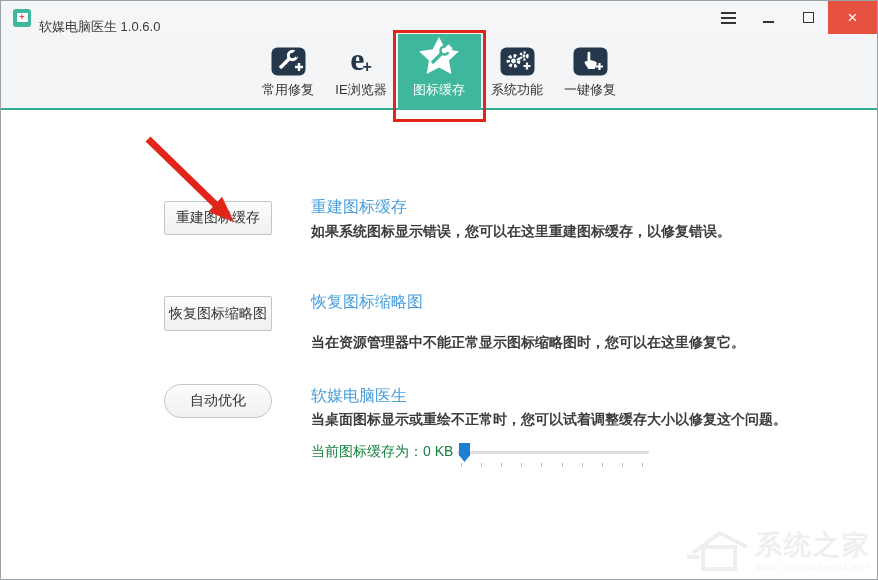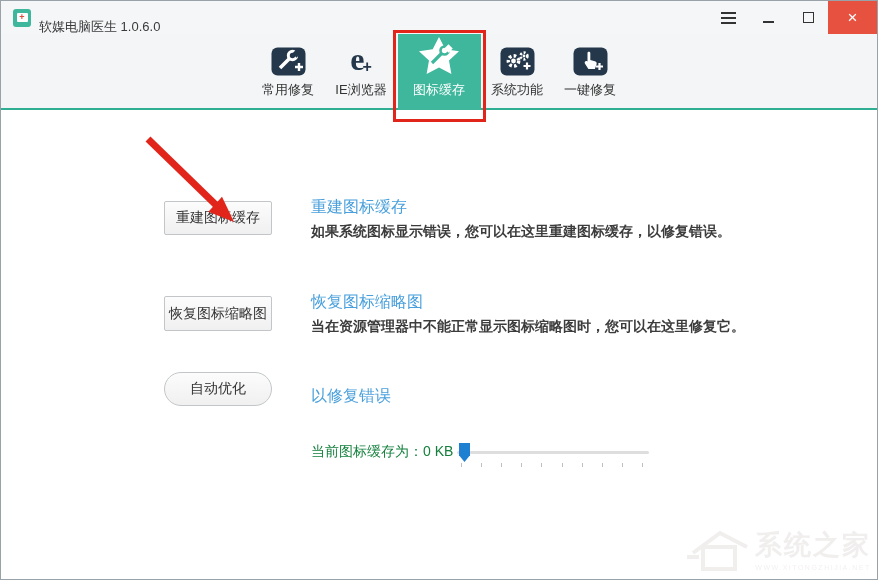--- a/index.html
+++ b/index.html
@@ -148,24 +148,25 @@
   </div>
 
   <div class="content">
 
     <button class="sec-btn" style="top:89px;">重建图标缓存</button>
     <div class="sec-head" style="top:85px;">重建图标缓存</div>
     <div class="sec-desc" style="top:111px;">如果系统图标显示错误，您可以在这里重建图标缓存，以修复错误。</div>
 
     <button class="sec-btn" style="top:184px; height:35px;">恢复图标缩略图</button>
     <div class="sec-head" style="top:180px;">恢复图标缩略图</div>
-    <div class="sec-desc" style="top:206px;">当在资源管理器中不能正常显示图标缩略图时，您可以在这里修复它。</div>
-
-    <button class="sec-btn" style="top:260px;border-radius:17px;">自动优化</button>
-    <div class="sec-head" style="top:274px;">以修复错误</div>
+    <div class="sec-desc" style="top:222px;">当在资源管理器中不能正常显示图标缩略图时，您可以在这里修复它。</div>
+
+    <button class="sec-btn" style="top:272px;border-radius:17px;">自动优化</button>
+    <div class="sec-head" style="top:274px;">软媒电脑医生</div>
+    <div class="sec-desc" style="top:299px;">当桌面图标显示或重绘不正常时，您可以试着调整缓存大小以修复这个问题。</div>
 
     <div class="cache-label">当前图标缓存为：0 KB</div>
     <div class="slider">
       <div class="track"></div>
       <div class="thumb"></div>
     </div>
     <div class="ticks">
       <i></i>
         <i></i>
         <i></i>

